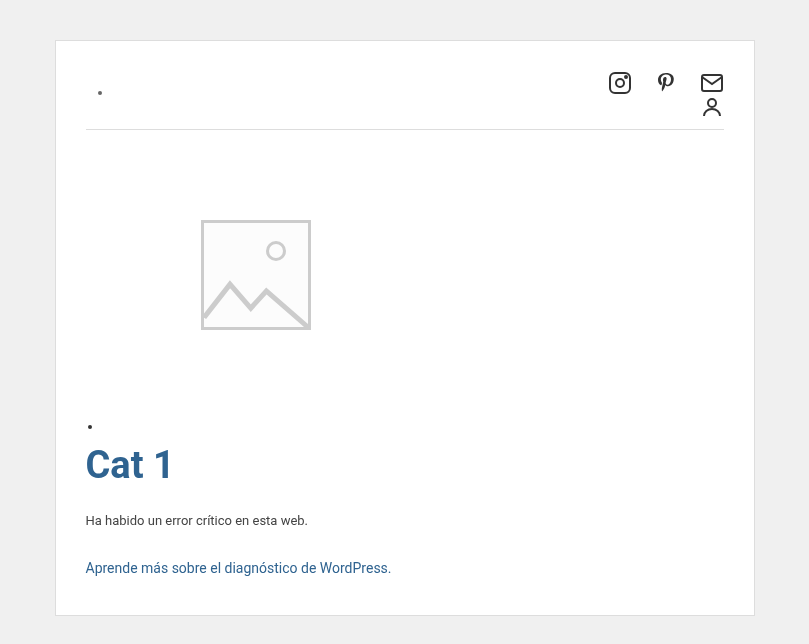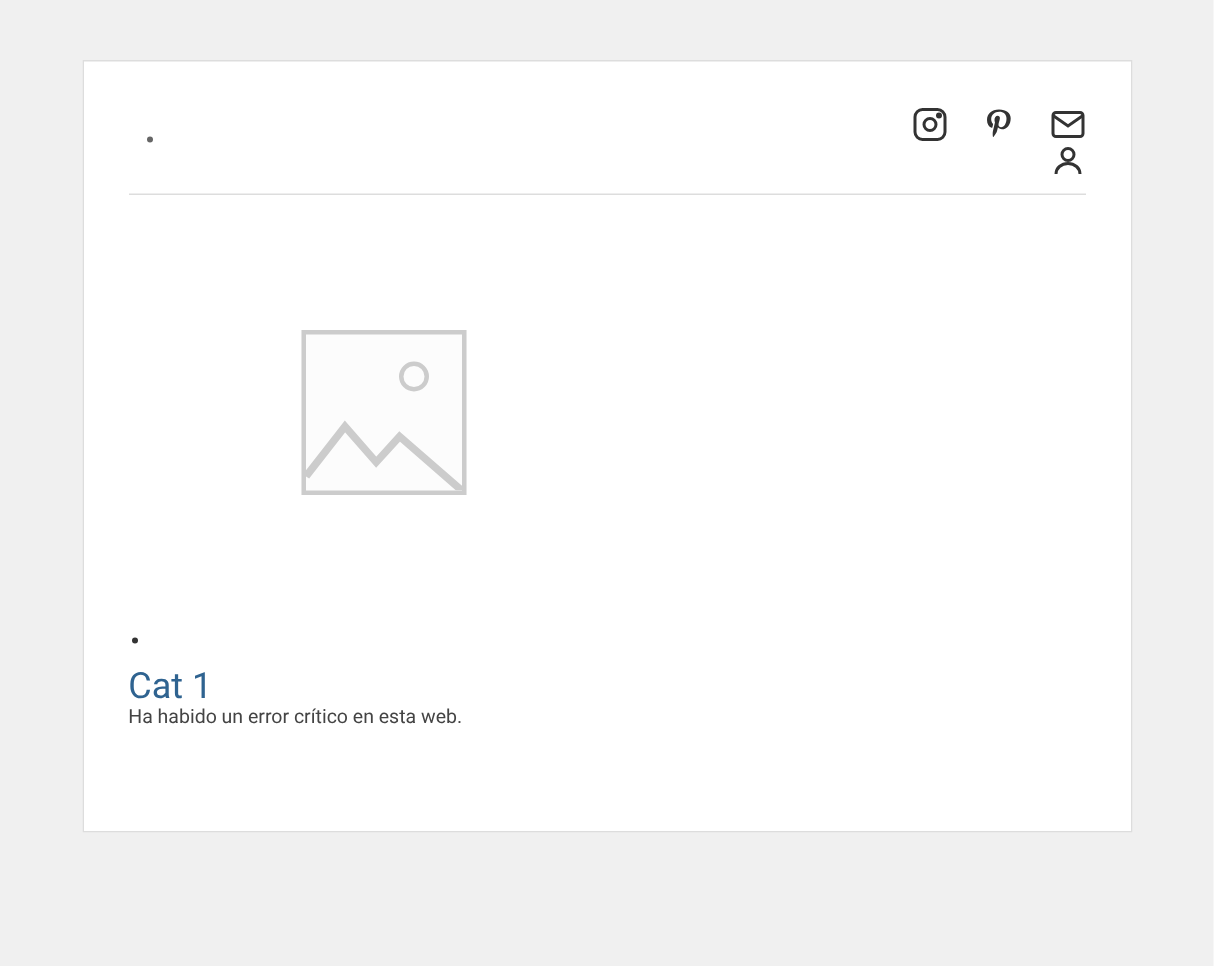--- a/index.html
+++ b/index.html
@@ -95,23 +95,24 @@
       height: 100%;
     }
     .bullet {
       width: 4px;
       height: 4px;
       background: #333;
       border-radius: 50%;
       margin: 20px 0 14px 2px;
     }
     .title {
-      font-size: 24px;
-      font-weight: 400;
+      font-size: 38px;
+      font-weight: 700;
       color: #2f6390;
+      margin-bottom: 26px;
     }
     .error-text {
       font-size: 13px;
       color: #444;
       margin-bottom: 30px;
     }
     .learn-link {
       font-size: 14px;
       color: #2f6390;
       cursor: pointer;
@@ -156,14 +157,15 @@
         </div>
       </div>
     </div>
 
     <div class="bullet"></div>
 
     <h1 class="title">Cat 1</h1>
 
     <p class="error-text">Ha habido un error crítico en esta web.</p>
 
+    <a class="learn-link">Aprende más sobre el diagnóstico de WordPress.</a>
   </div>
 </div>
 
 </body></html>

